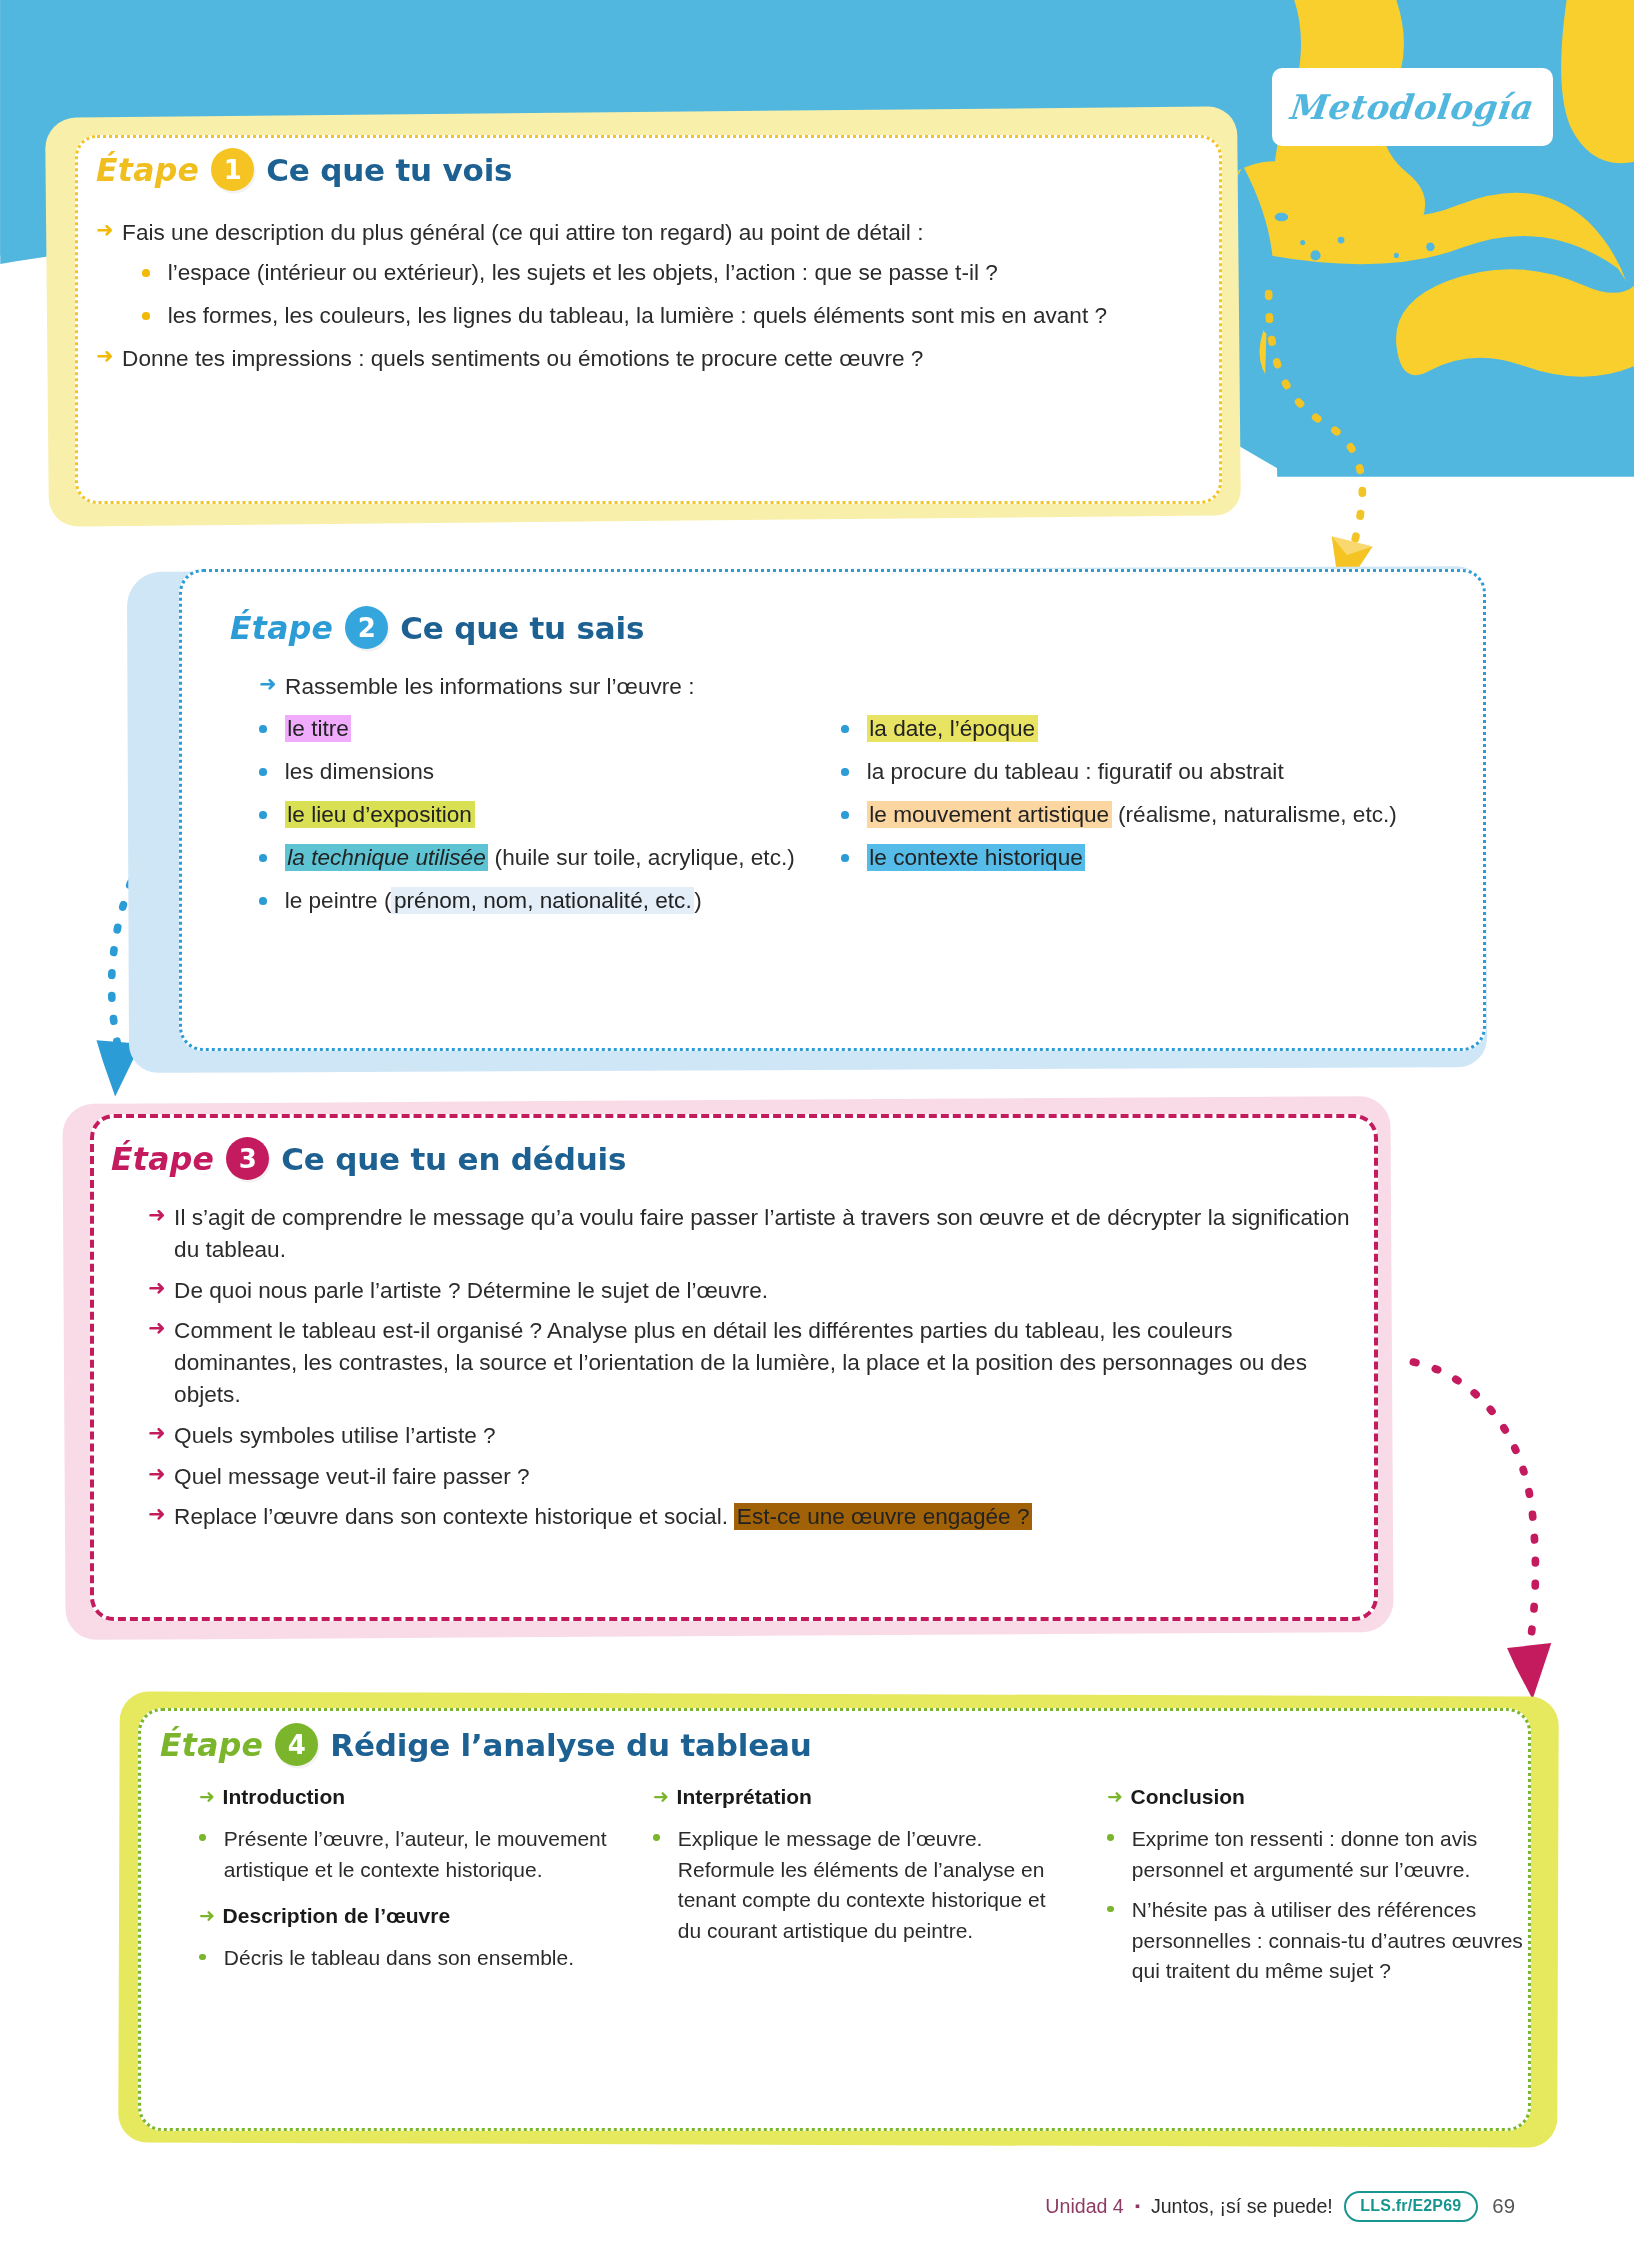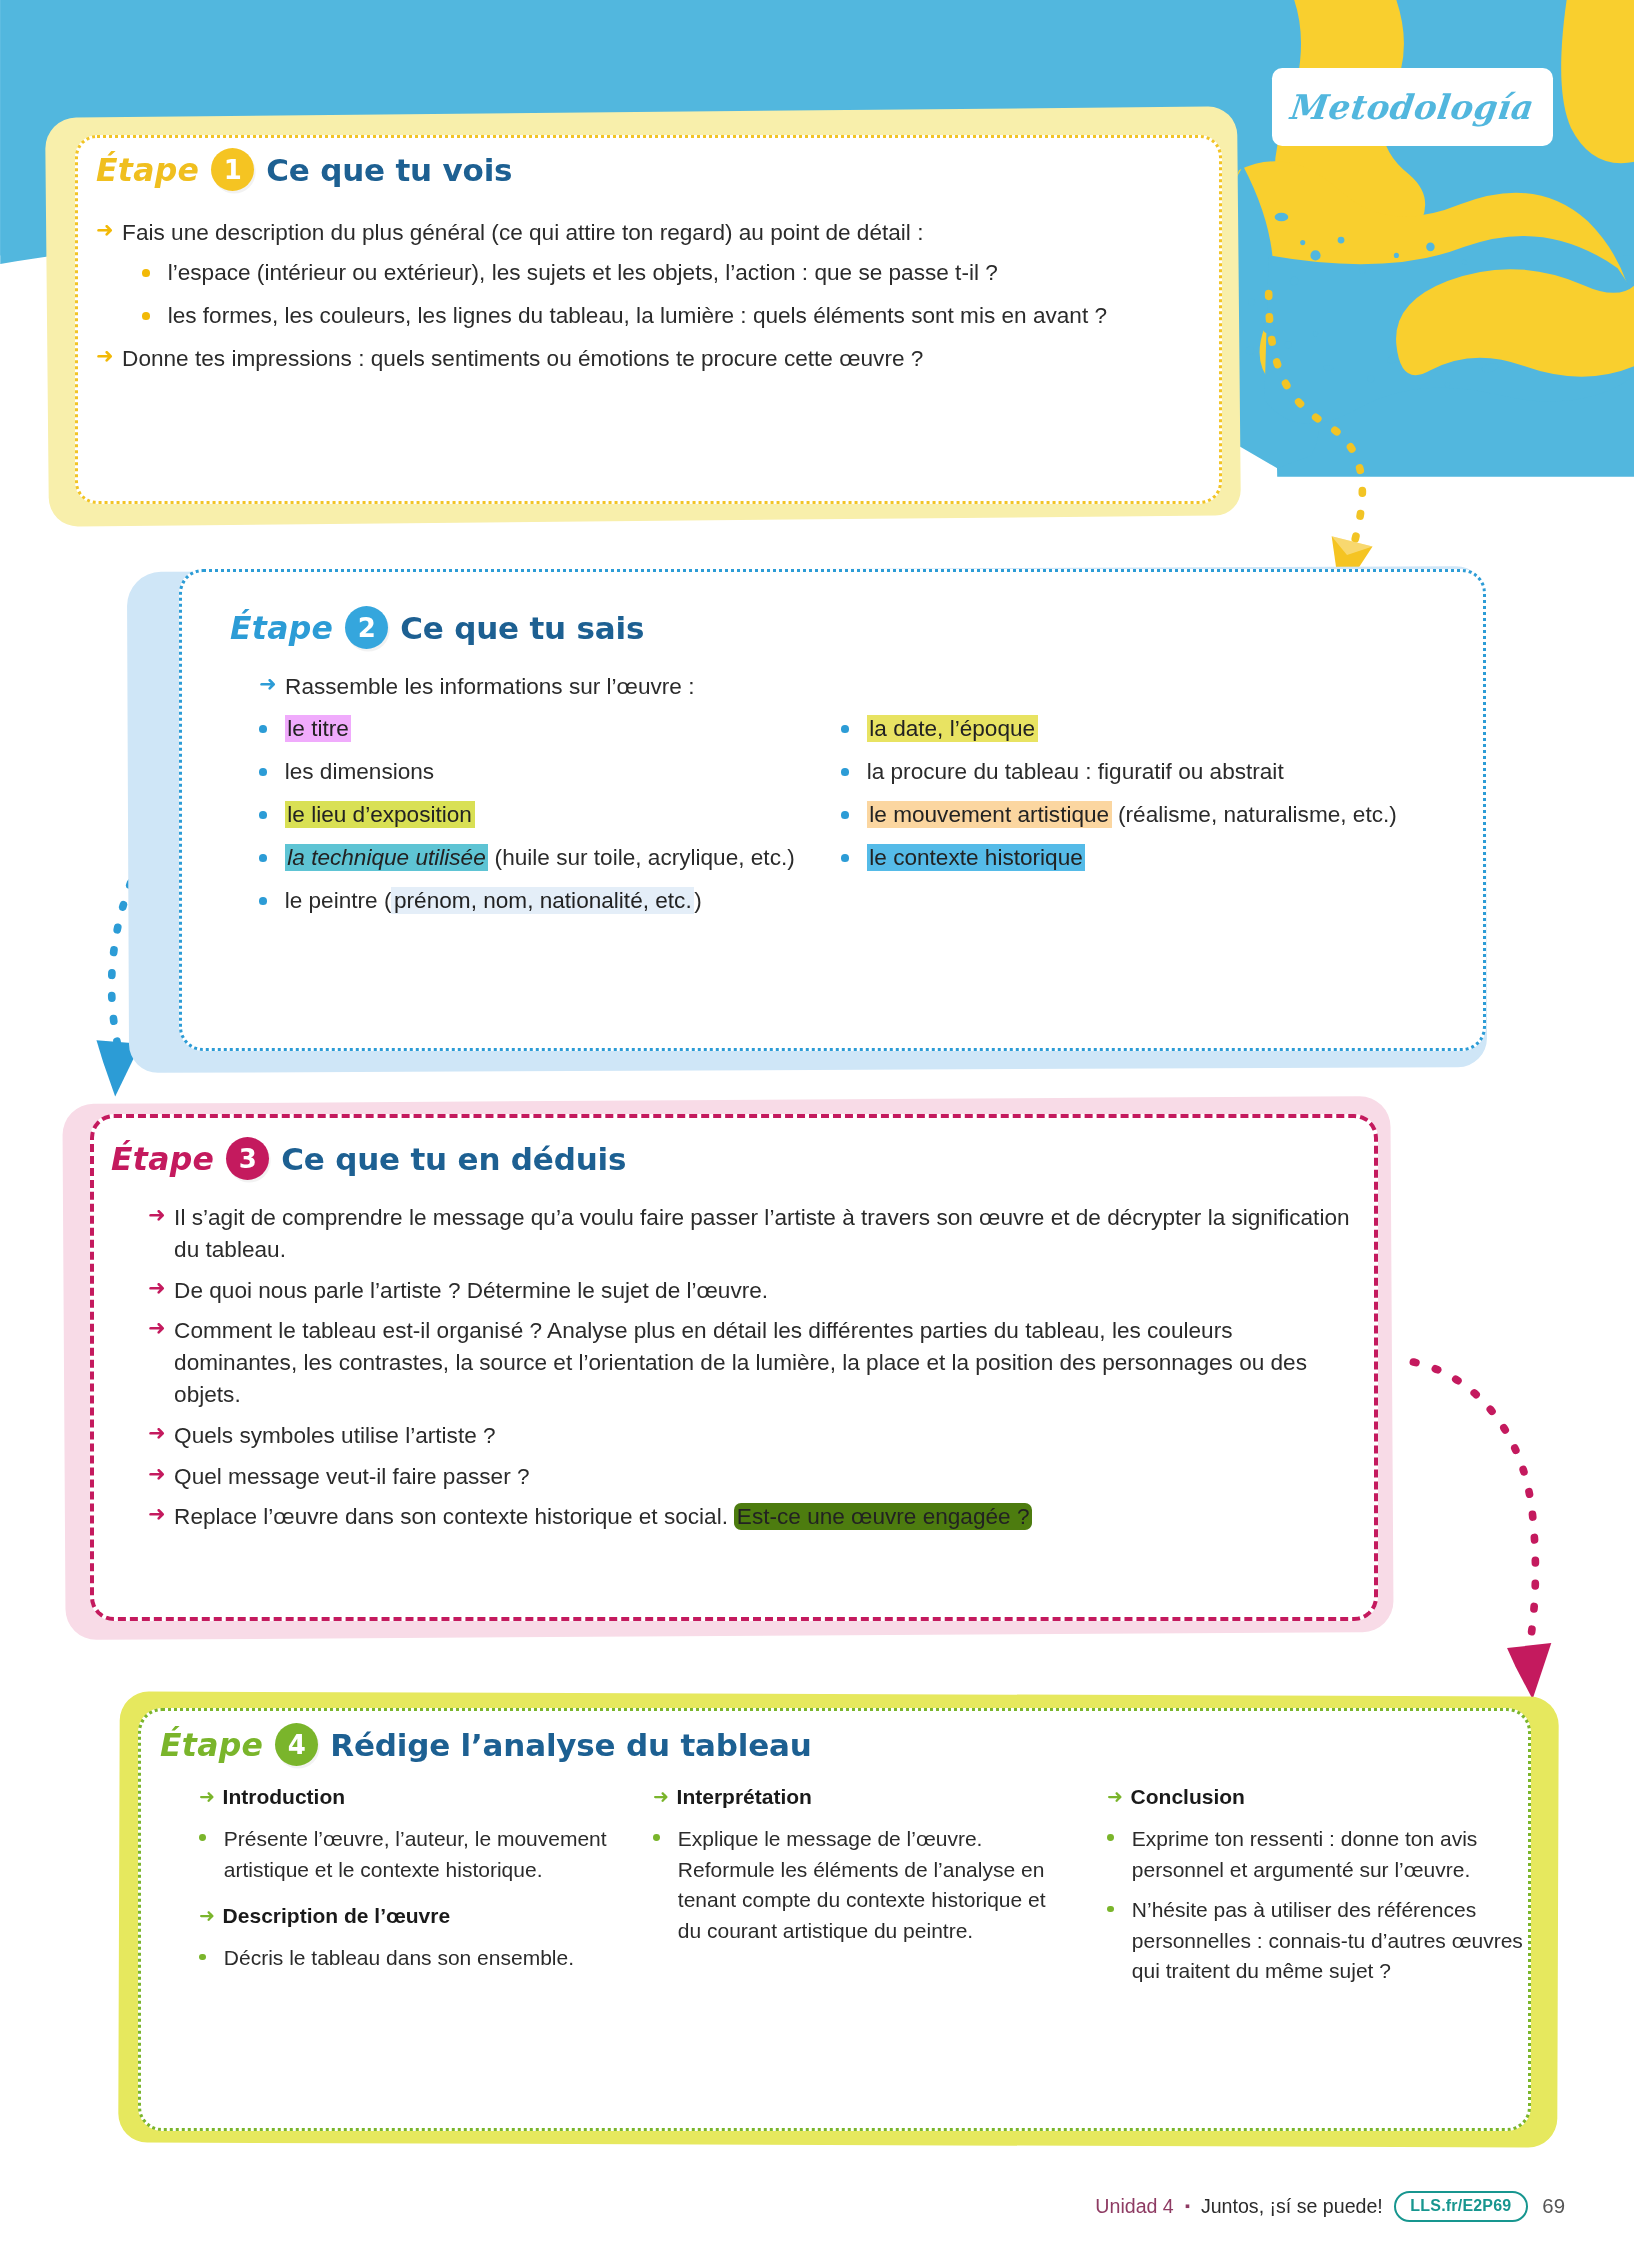--- a/index.html
+++ b/index.html
@@ -164,21 +164,21 @@
   .col-head{
     display:flex; align-items:flex-start; gap:7.7px;
     font-weight:700; font-size:21px; color:#1a1a1a; margin-bottom:15.3px;
   }
   .cols3 .body-txt{ font-size:21px; }
 
   
   .footer{
     position:absolute; left:0; right:0; bottom:39px;
     display:flex; align-items:center; justify-content:flex-end;
-    gap:11px; padding-right:70px; z-index:8;
+    gap:11px; padding-right:120px; z-index:8;
     font-size:19.6px;
   }
   .f-unit{ color:#8e3b63; font-weight:400; }
   .f-sq{ color:#8e3b63; font-size:14.5px; }
   .f-title{ color:#2b2b2b; }
   .f-badge{
     border:2.1px solid #17968f; border-radius:19px;
     color:#17968f; font-weight:700; padding:4.3px 14.5px 5.1px;
     font-size:16px; letter-spacing:0.2px;
   }
@@ -383,21 +383,21 @@
       <div class="arrow-item">
         <span class="arrow-gl">➜</span>
         <span class="body-txt">Quels symboles utilise l’artiste ?</span>
       </div>
       <div class="arrow-item">
         <span class="arrow-gl">➜</span>
         <span class="body-txt">Quel message veut-il faire passer ?</span>
       </div>
       <div class="arrow-item">
         <span class="arrow-gl">➜</span>
-        <span class="body-txt"><span>Replace l’œuvre dans son contexte historique et social. </span><mark style="background-color: #4d7c0f; border-radius: 7px;">Est-ce une œuvre engagée ?</mark></span>
+        <span class="body-txt"><span>Replace l’œuvre dans son contexte historique et social. </span><mark style="background-color: #a16207;">Est-ce une œuvre engagée ?</mark></span>
       </div>
     </div>
   </div>
 </section>
 
 <section class="card" id="card4">
   <div class="shadow"></div>
   <div class="inner dotted"></div>
   <div class="content">
 

